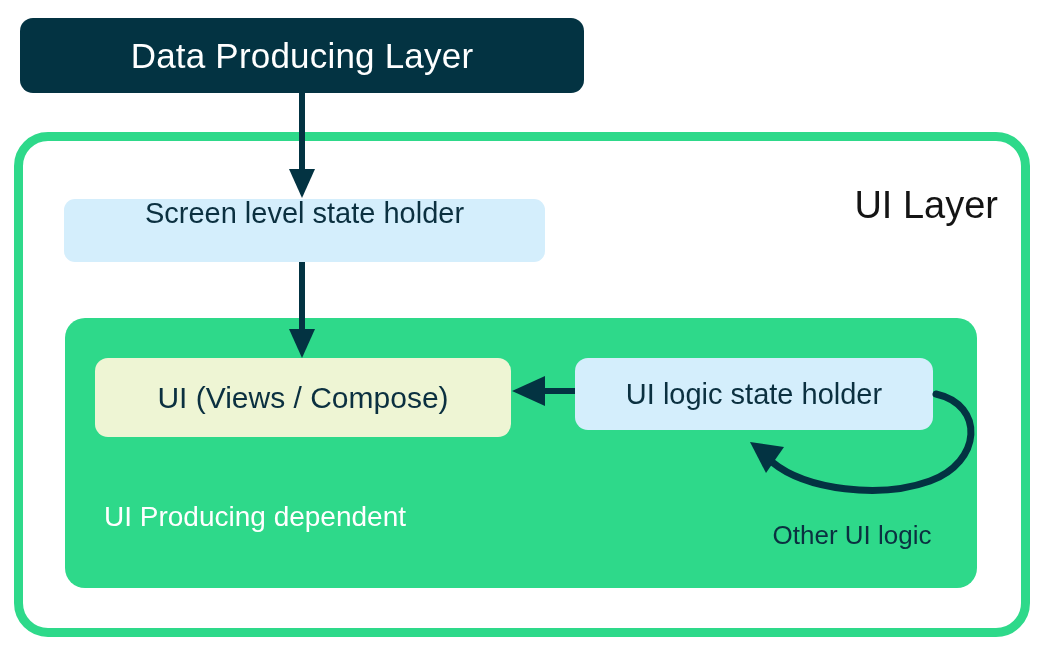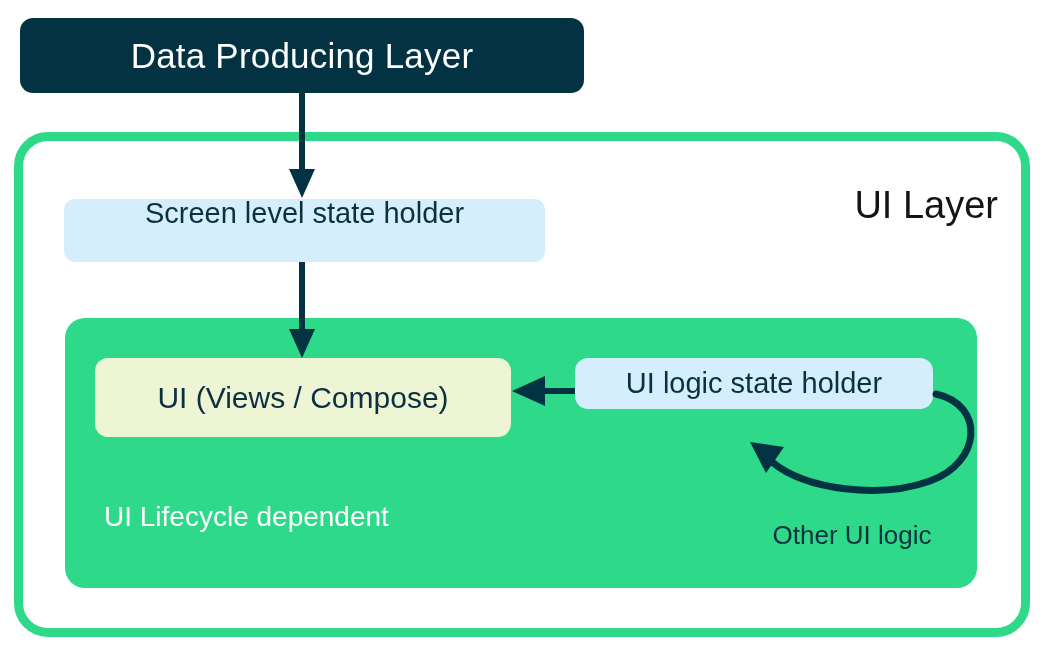--- a/index.html
+++ b/index.html
@@ -119,21 +119,21 @@
     line-height: 1;
     white-space: nowrap;
   }
 
   
   .ui-logic-box {
     position: absolute;
     left: 575px;
     top: 358px;
     width: 358px;
-    height: 51px;
+    height: 72px;
     background: #d4eefc;
     border-radius: 13px;
     display: flex;
     align-items: center;
     justify-content: center;
   }
   .ui-logic-box .label {
     color: #0b3040;
     font-size: 29px;
     line-height: 1;
@@ -174,21 +174,21 @@
   <div class="ui-layer-container"></div>
 
   <div class="ui-layer-title">UI Layer</div>
 
   <div class="screen-state-holder">
     <span class="label">Screen level state holder</span>
   </div>
 
   <div class="lifecycle-box"></div>
 
-  <div class="lifecycle-label">UI Lifecycle dependent</div>
+  <div class="lifecycle-label">UI Producing dependent</div>
 
   <div class="ui-views-box">
     <span class="label">UI (Views / Compose)</span>
   </div>
 
   <div class="ui-logic-box">
     <span class="label">UI logic state holder</span>
   </div>
 
   <div class="other-holders-caption">

